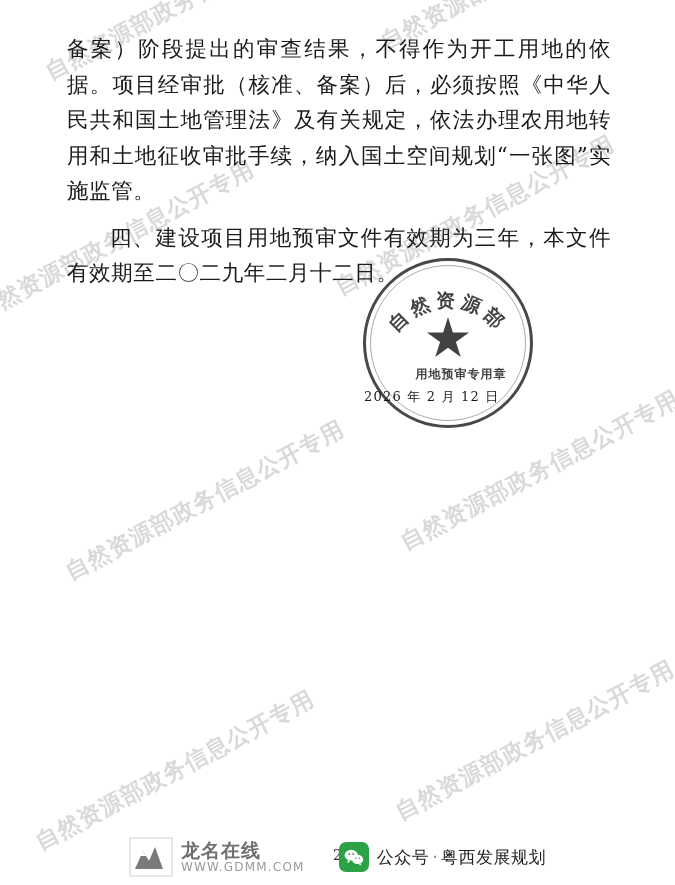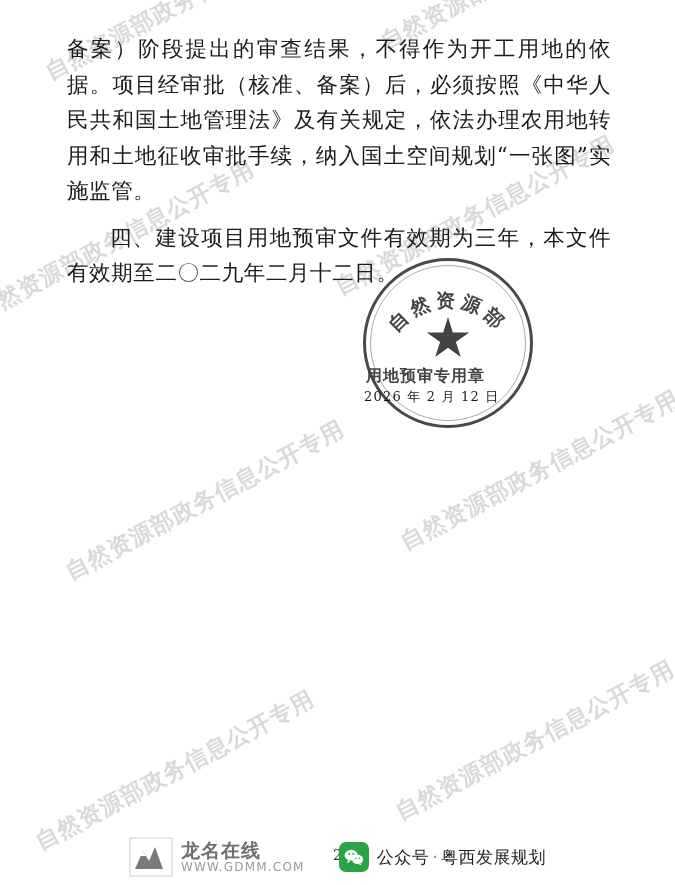--- a/index.html
+++ b/index.html
@@ -111,23 +111,23 @@
     font-size: 19px;
     font-weight: 700;
     fill: #333;
     letter-spacing: 5px;
   }
   .seal-bottom-text {
     position: absolute;
     left: 0;
     top: 105px;
     width: 190px;
-    text-align: left;
-    font-family: "DejaVu Sans", "Liberation Sans", sans-serif;
-    font-size: 16px;
+    text-align: center;
+    font-family: "DejaVu Sans", "Liberation Sans", sans-serif;
+    font-size: 12px;
     font-weight: 700;
     color: #333;
     letter-spacing: 1px;
   }
   .seal-date {
     position: absolute;
     left: 14px;
     top: 130px;
     font-size: 13px;
     letter-spacing: 1.2px;

